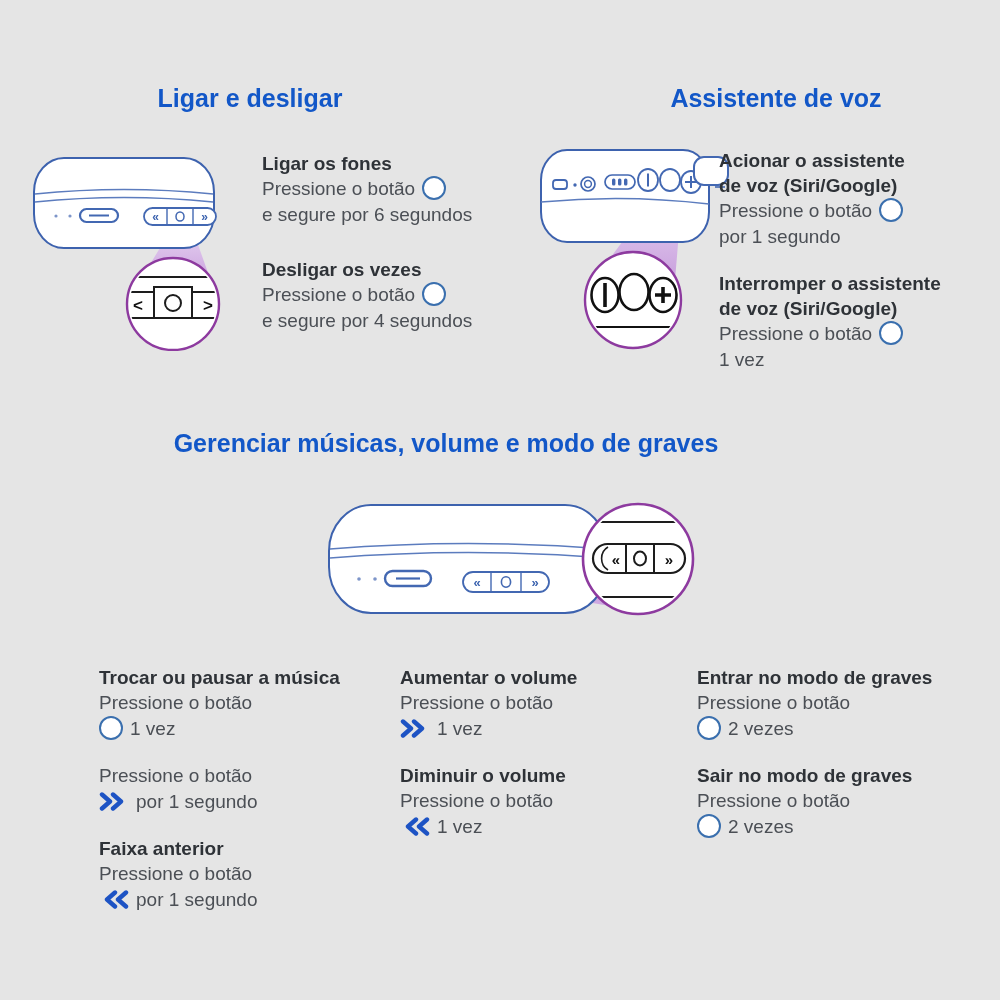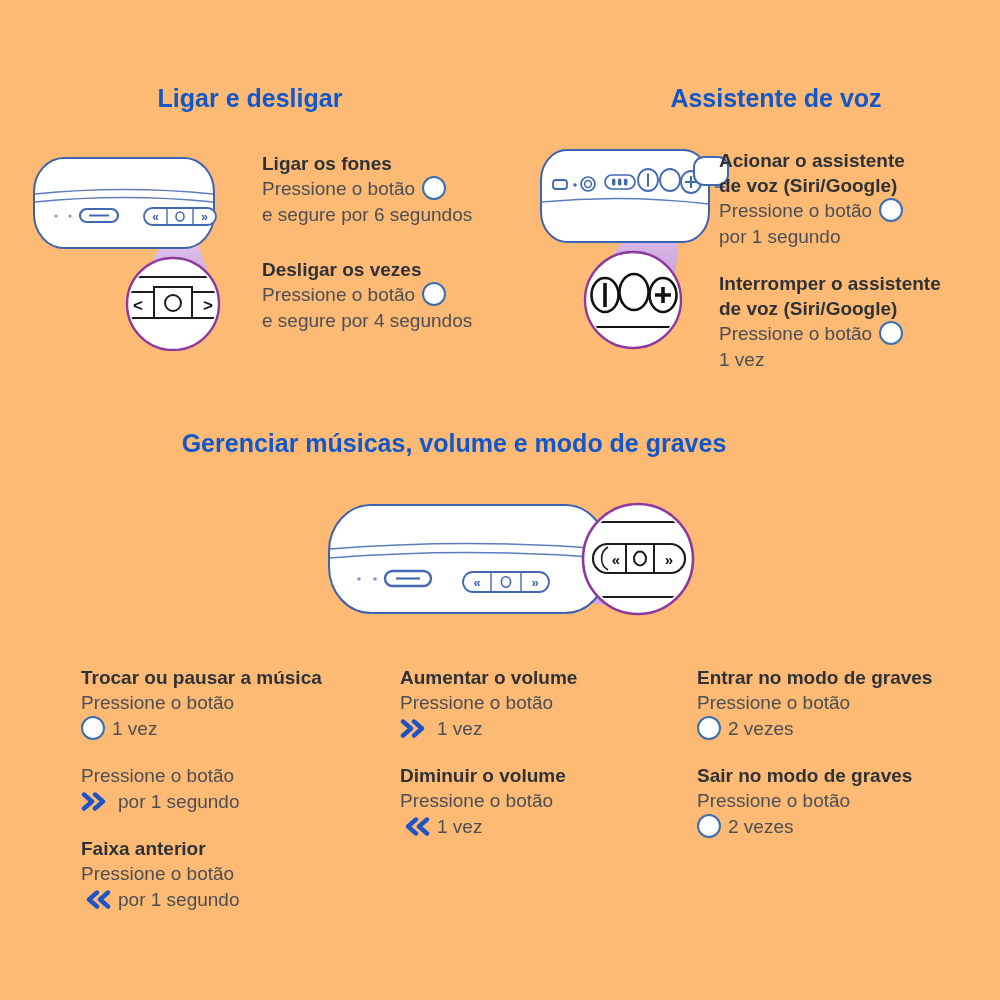--- a/index.html
+++ b/index.html
@@ -1,16 +1,16 @@
 <!DOCTYPE html>
 <html><head>
 <meta charset="utf-8">
 <style>
   html,body{margin:0;padding:0;background:#fff;}
-  .page{position:relative;width:1000px;height:1000px;background:#fdba74;
+  .page{position:relative;width:1000px;height:1000px;background:#e5e5e5;
         font-family:"Liberation Sans", sans-serif;overflow:hidden;}
   .sec-heading{position:absolute;font-size:25px;font-weight:700;color:#1257c8;
         text-align:center;letter-spacing:0;}
   .txtblock{position:absolute;}
   .title{font-size:19px;font-weight:700;color:#2e3237;line-height:25px;}
   .line{font-size:19px;color:#4b4f55;line-height:25.5px;white-space:nowrap;}
   .group{margin:0 0 30px 0;}
   .group.tight{margin-bottom:22px;}
   .circ{display:inline-block;width:20px;height:20px;border:2px solid #3a6fae;
         border-radius:50%;vertical-align:-5px;background:#fff;}
@@ -137,21 +137,21 @@
       <div class="line">por 1 segundo</div>
     </div>
     <div class="group">
       <div class="title">Interromper o assistente</div>
       <div class="title">de voz (Siri/Google)</div>
       <div class="line"><span>Pressione o botão</span><span class="circ end"></span></div>
       <div class="line">1 vez</div>
     </div>
   </div>
 
-  <div class="sec-heading" style="left:12px;top:429px;width:812px;padding-left:36px;">Gerenciar músicas, volume e modo de graves</div>
+  <div class="sec-heading" style="left:4px;top:429px;width:812px;padding-left:36px;">Gerenciar músicas, volume e modo de graves</div>
 
   <svg class="illus" style="left:323px;top:493px;" width="380" height="140" viewBox="0 0 380 140">
     <defs>
       <linearGradient id="beamC" x1="0" y1="0" x2="1" y2="0">
         <stop offset="0" stop-color="#dcbfec"></stop>
           <stop offset="1" stop-color="#c9a0dd"></stop>
       </linearGradient>
       <clipPath id="clipC">
           <circle cx="315" cy="66" r="52"></circle>
         </clipPath>
@@ -180,21 +180,21 @@
       <rect x="270" y="51" width="92" height="29" rx="14.5" fill="#fff" stroke="#1d1d1d" stroke-width="2.2"></rect>
       <path d="M285,54 a12,13 0 0,0 0,23" fill="none" stroke="#1d1d1d" stroke-width="1.6"></path>
       <line x1="303" y1="51" x2="303" y2="80" stroke="#1d1d1d" stroke-width="2"></line>
       <line x1="331" y1="51" x2="331" y2="80" stroke="#1d1d1d" stroke-width="2"></line>
       <text class="glyph" x="293" y="72" font-size="15" fill="#111" text-anchor="middle">«</text>
       <ellipse cx="317" cy="65.5" rx="6" ry="7" fill="none" stroke="#1d1d1d" stroke-width="2"></ellipse>
       <text class="glyph" x="346" y="72" font-size="15" fill="#111" text-anchor="middle">»</text>
     </g>
   </svg>
 
-  <div class="txtblock" style="left:81px;top:665px;width:300px;">
+  <div class="txtblock" style="left:99px;top:665px;width:300px;">
     <div class="group tight">
       <div class="title">Trocar ou pausar a música</div>
       <div class="line">Pressione o botão</div>
       <div class="line"><span class="circ start"></span><span>1 vez</span></div>
     </div>
     <div class="group tight">
       <div class="line">Pressione o botão</div>
       <div class="line"><svg class="chev" width="30" height="19" viewBox="0 0 30 19">
             <path d="M3,2.5 L11,9.5 L3,16.5 M14,2.5 L22,9.5 L14,16.5" fill="none" stroke="#1d53c4" stroke-width="4.4" stroke-linecap="round" stroke-linejoin="round"></path>
           </svg><span>por 1 segundo</span></div>

